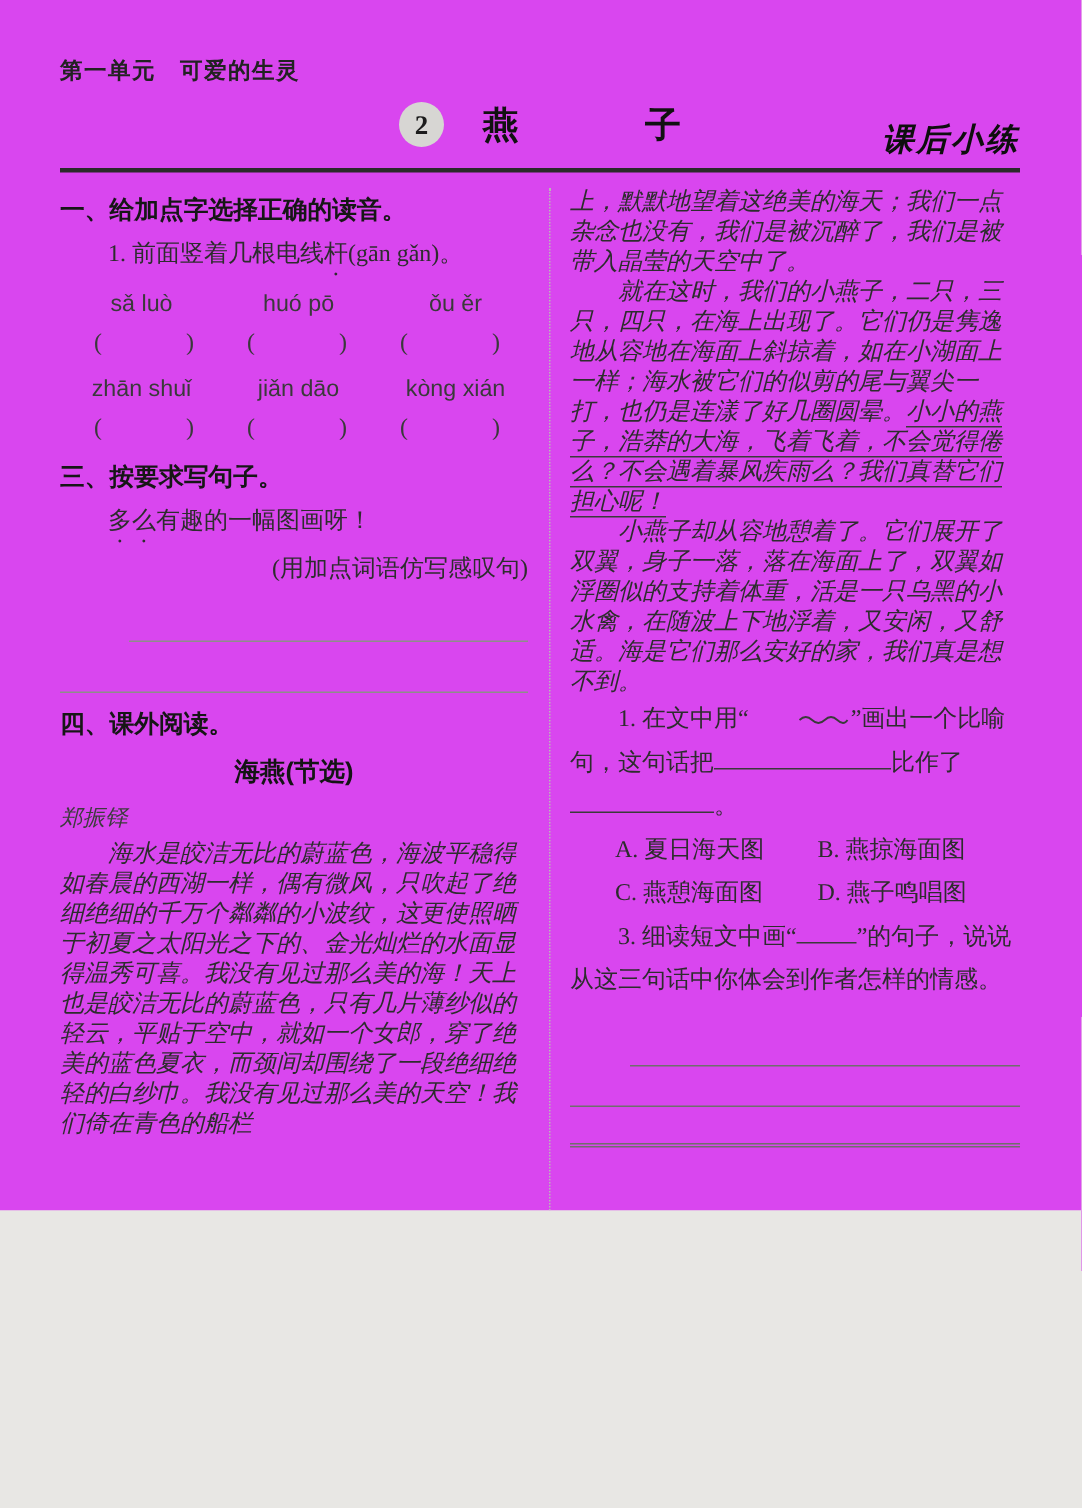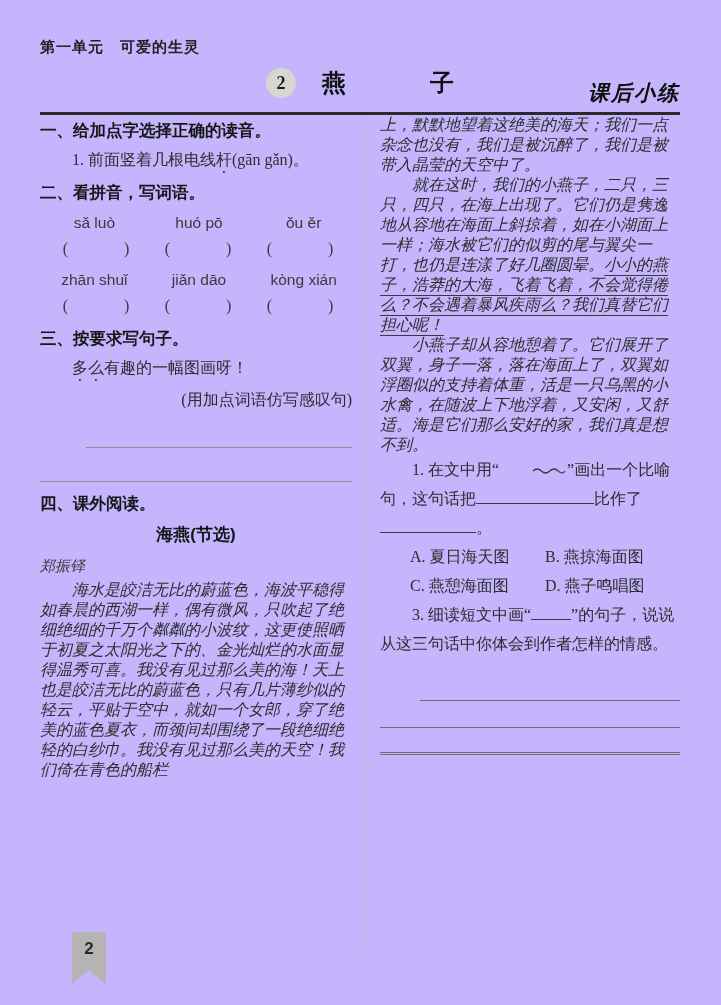--- a/index.html
+++ b/index.html
@@ -1,21 +1,21 @@
 <!DOCTYPE html>
 <html><head>
 <meta charset="utf-8">
 <style>
   * { margin: 0; padding: 0; box-sizing: border-box; }
   html, body { background: #e8e7e4; }
   .page {
     position: relative;
-    width: 721px; height: 1005px;
+    width: 721px; height: 807px;
     margin: 0 auto;
-    background: #c4b5fd;
+    background: #d946ef;
     color: #2d2d2d;
     font-family: "Liberation Serif", serif;
     overflow: hidden;
   }
   .content { position: absolute; left: 40px; top: 38px; width: 640px; }
 
   
   .unit-label {
     font-family: "Liberation Sans", sans-serif;
     font-weight: bold; font-size: 15px; color: #222;
@@ -43,21 +43,21 @@
   }
   .brand {
     position: absolute; right: 0; bottom: 2px;
     font-family: "Liberation Sans", sans-serif;
     font-weight: bold; font-style: italic;
     font-size: 21px; color: #0e0e0e; letter-spacing: 2px;
   }
   .header-rule { border: none; border-top: 3px solid #2a2a2a; margin-top: 3px; }
 
   
-  .columns { display: flex; min-height: 838px; }
+  .columns { display: flex; margin-top: 10px; min-height: 838px; }
   .col-left  { width: 312px; }
   .col-divider { width: 0; border-left: 1px dotted #b9b8b5; margin: 0 13px 0 14px; }
   .col-right { width: 300px; }
 
   p { text-indent: 2em; font-size: 16px; line-height: 29px; }
 
   .sec-heading {
     font-family: "Liberation Sans", sans-serif;
     font-weight: bold; font-size: 16.5px; color: #161616;
     line-height: 30px; text-indent: 0;
@@ -138,21 +138,20 @@
       <hr class="header-rule">
     </div>
 
     <div class="columns">
 
       <div class="col-left">
 
         <div class="sec-heading">一、给加点字选择正确的读音。</div>
         <p><span>1. 前面竖着几根电线</span><span class="em-dot">杆</span><span>(gān gǎn)。</span></p>
 
-        <div class="sec-heading">二、看拼音，写词语。</div>
         <div class="pinyin-grid">
           <div class="pinyin-row">
             <span class="pinyin-cell">sǎ luò</span>
             <span class="pinyin-cell">huó pō</span>
             <span class="pinyin-cell">ǒu ěr</span>
           </div>
           <div class="paren-row">
             <span class="paren-cell">(　　　)</span>
             <span class="paren-cell">(　　　)</span>
             <span class="paren-cell">(　　　)</span>

